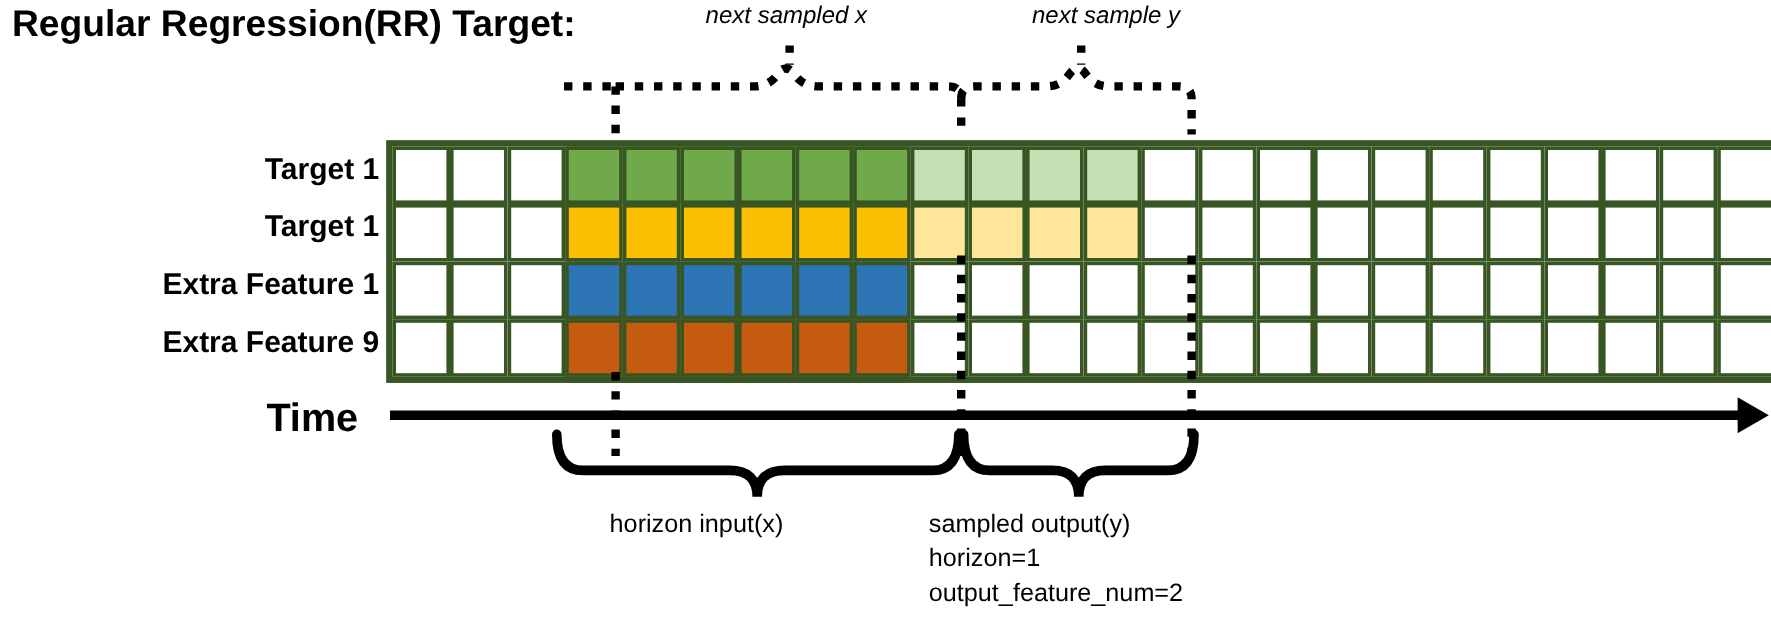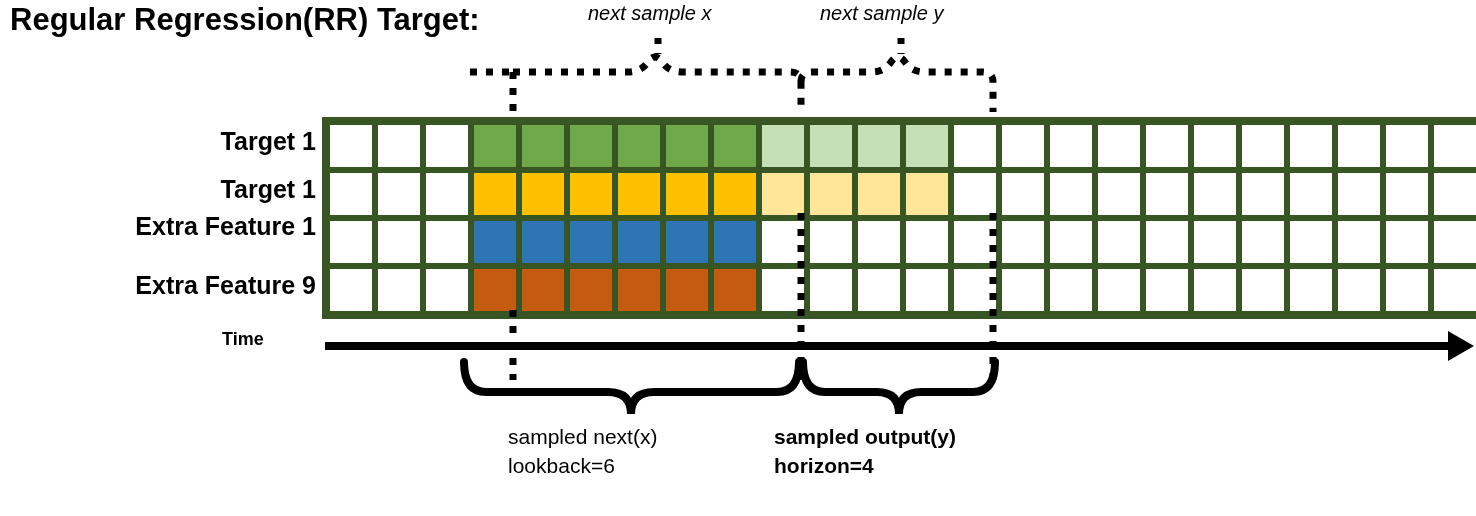--- a/index.html
+++ b/index.html
@@ -17,37 +17,37 @@
     font-size:31px;font-weight:bold;letter-spacing:0px;
     white-space:nowrap;
   }
 
   
   .brace-label-top{
     position:absolute;font-size:20px;font-style:italic;font-weight:500;
     white-space:nowrap;
   }
   #lbl-next-x{left:588px;top:2px;}
-  #lbl-next-y{left:820px;top:2px;}
+  #lbl-next-y{left:860px;top:2px;}
 
   
   .row-label{
     position:absolute;right:1160px;
     font-size:25px;font-weight:bold;white-space:nowrap;
     text-align:left;line-height:48px;height:48px;
   }
   #rl0{top:117px;}
   #rl1{top:165px;}
-  #rl2{top:202px;}
+  #rl2{top:213px;}
   #rl3{top:261px;}
 
   
   #time-label{
     position:absolute;left:222px;top:329px;
-    font-size:18px;font-weight:bold;white-space:nowrap;
+    font-size:33px;font-weight:bold;white-space:nowrap;
   }
 
   
   #grid{
     position:absolute;left:322px;top:117px;
     display:grid;
     grid-template-columns:repeat(24,48px);
     grid-template-rows:repeat(4,48px);
     background:#375623;
     border:5px solid #375623;
@@ -59,28 +59,28 @@
     border:3px solid #375623;
     background:#ffffff;
   }
 
   
   .ann-block{
     position:absolute;font-size:21px;font-weight:500;line-height:29px;
     white-space:nowrap;
   }
   #ann-x{left:508px;top:422px;}
-  #ann-y{left:774px;top:422px;font-weight:bold;}
+  #ann-y{left:774px;top:422px;}
 </style>
 </head>
 <body>
 
 <div id="title">Regular Regression(RR) Target:</div>
 
-<div class="brace-label-top" id="lbl-next-x">next sample x</div>
+<div class="brace-label-top" id="lbl-next-x">next sampled x</div>
 <div class="brace-label-top" id="lbl-next-y">next sample y</div>
 
 <div class="row-label" id="rl0">Target 1</div>
 <div class="row-label" id="rl1">Target 1</div>
 <div class="row-label" id="rl2">Extra Feature 1</div>
 <div class="row-label" id="rl3">Extra Feature 9</div>
 
 <div id="grid">
     <div class="cell" style="background: rgb(255, 255, 255);"></div>
     <div class="cell" style="background: rgb(255, 255, 255);"></div>
@@ -233,20 +233,20 @@
              Q 803,392 825,392
              L 877,392
              Q 899,392 899,414
              Q 899,392 921,392
              L 973,392
              Q 995,392 995,362"></path>
   </g>
 </svg>
 
 <div class="ann-block" id="ann-x">
-  <div>sampled next(x)</div>
-  <div>lookback=6</div>
+  <div>horizon input(x)</div>
 </div>
 
 <div class="ann-block" id="ann-y">
   <div>sampled output(y)</div>
-  <div>horizon=4</div>
+  <div>horizon=1</div>
+  <div>output_feature_num=2</div>
 </div>
 
 </body></html>

